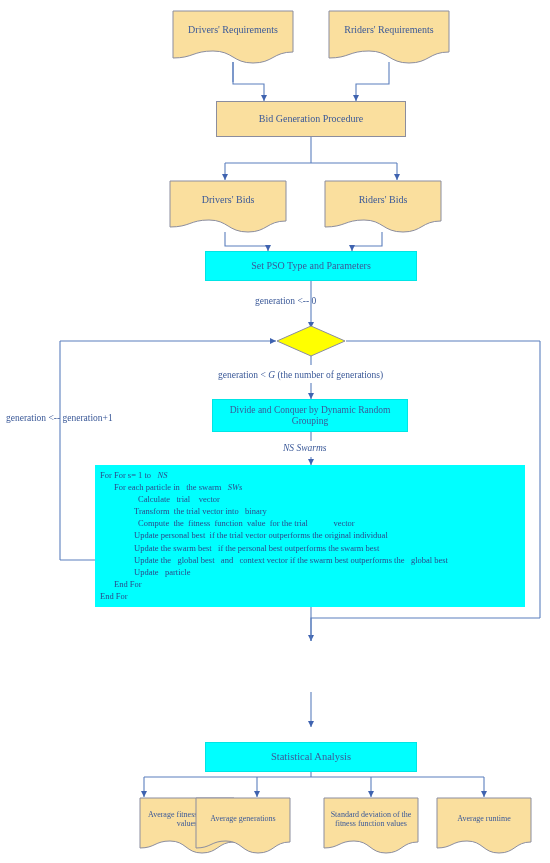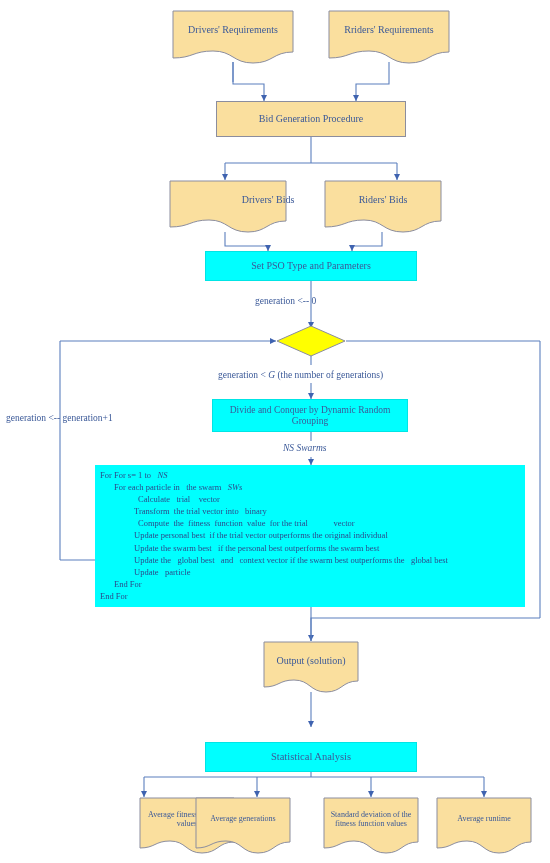--- a/index.html
+++ b/index.html
@@ -127,36 +127,30 @@
     <svg width="122" height="54" viewBox="0 0 122 54">
         <path d="M1,1 L121,1 L121,42 C101,42 101,53 81,53 C61,53 61,41 41,41 C21,41 21,48 1,48 Z" fill="#fadf9e" stroke="#8b8d9e" stroke-width="1"></path>
       </svg>
     <div class="doclabel" style="height:40px;font-size:10px;">Rriders' Requirements</div>
   </div>
 
   <div class="docwrap" style="left:169px;top:180px;width:118px;height:53px;">
     <svg width="118" height="53" viewBox="0 0 118 53">
         <path d="M1,1 L117,1 L117,41 C98,41 98,52 79,52 C59,52 59,40 40,40 C21,40 21,47 1,47 Z" fill="#fadf9e" stroke="#8b8d9e" stroke-width="1"></path>
       </svg>
-    <div class="doclabel" style="height:40px;font-size:10px;margin-left:40px;">Drivers' Bids</div>
+    <div class="doclabel" style="height:40px;font-size:10px;">Drivers' Bids</div>
   </div>
 
   <div class="docwrap" style="left:324px;top:180px;width:118px;height:53px;">
     <svg width="118" height="53" viewBox="0 0 118 53">
         <path d="M1,1 L117,1 L117,41 C98,41 98,52 79,52 C59,52 59,40 40,40 C21,40 21,47 1,47 Z" fill="#fadf9e" stroke="#8b8d9e" stroke-width="1"></path>
       </svg>
     <div class="doclabel" style="height:40px;font-size:10px;">Riders' Bids</div>
   </div>
 
-  <div class="docwrap" style="left:263px;top:641px;width:96px;height:52px;">
-    <svg width="96" height="52" viewBox="0 0 96 52">
-        <path d="M1,1 L95,1 L95,40 C79,40 79,51 63,51 C47,51 47,39 31,39 C16,39 16,46 1,46 Z" fill="#fadf9e" stroke="#8b8d9e" stroke-width="1"></path>
-      </svg>
-    <div class="doclabel" style="height:40px;font-size:10px;">Output (solution)</div>
-  </div>
 
   <div class="docwrap" style="left:96px;top:797px;width:96px;height:58px;margin-left:43px;">
     <svg width="96" height="58" viewBox="0 0 96 58">
         <path d="M1,1 L95,1 L95,45 C79,45 79,56 63,56 C47,56 47,44 31,44 C16,44 16,51 1,51 Z" fill="#fadf9e" stroke="#8b8d9e" stroke-width="1"></path>
       </svg>
     <div class="doclabel" style="height:44px;font-size:8px;flex-direction:column;">
       <span>Average fitness function</span>
       <span>values</span>
     </div>
   </div>

